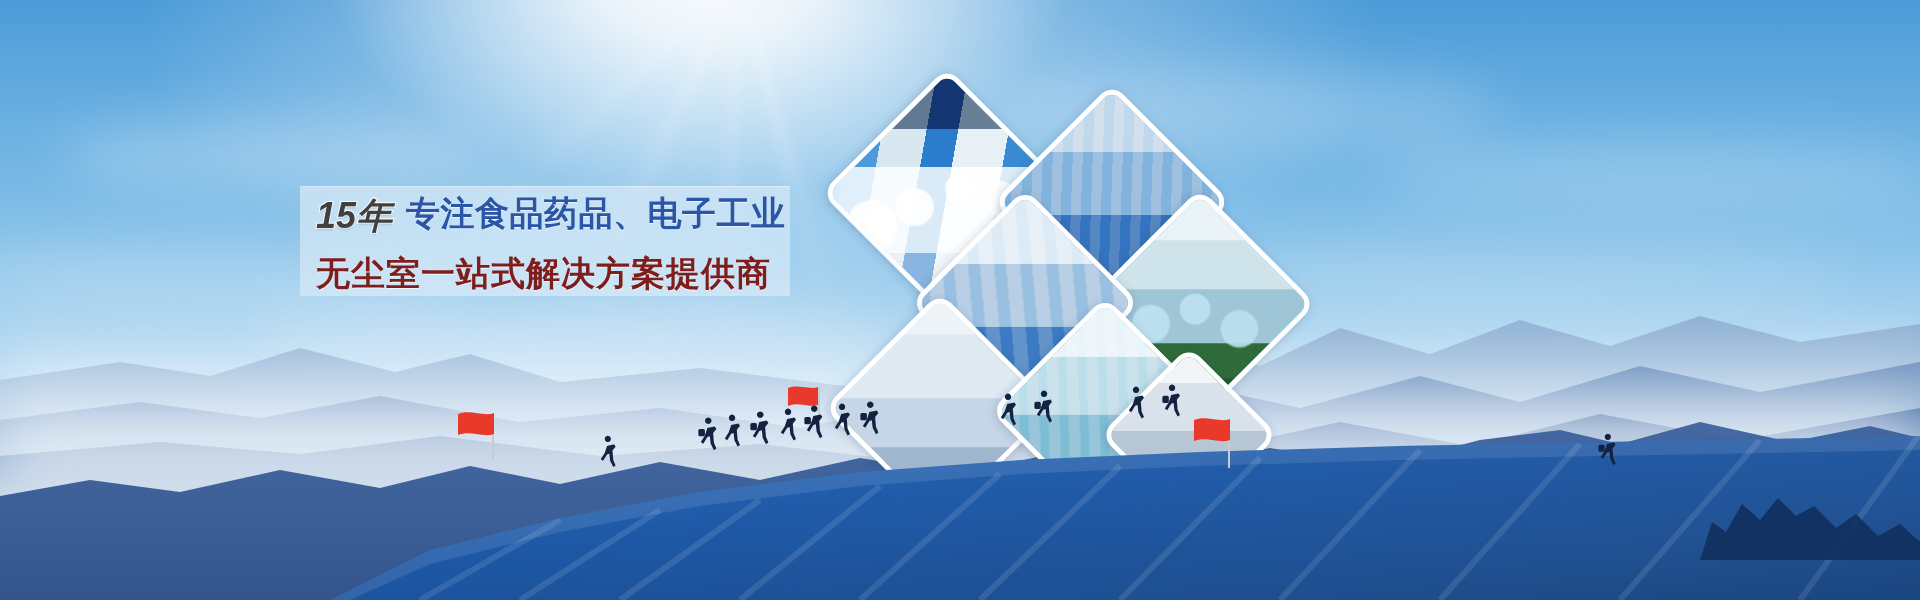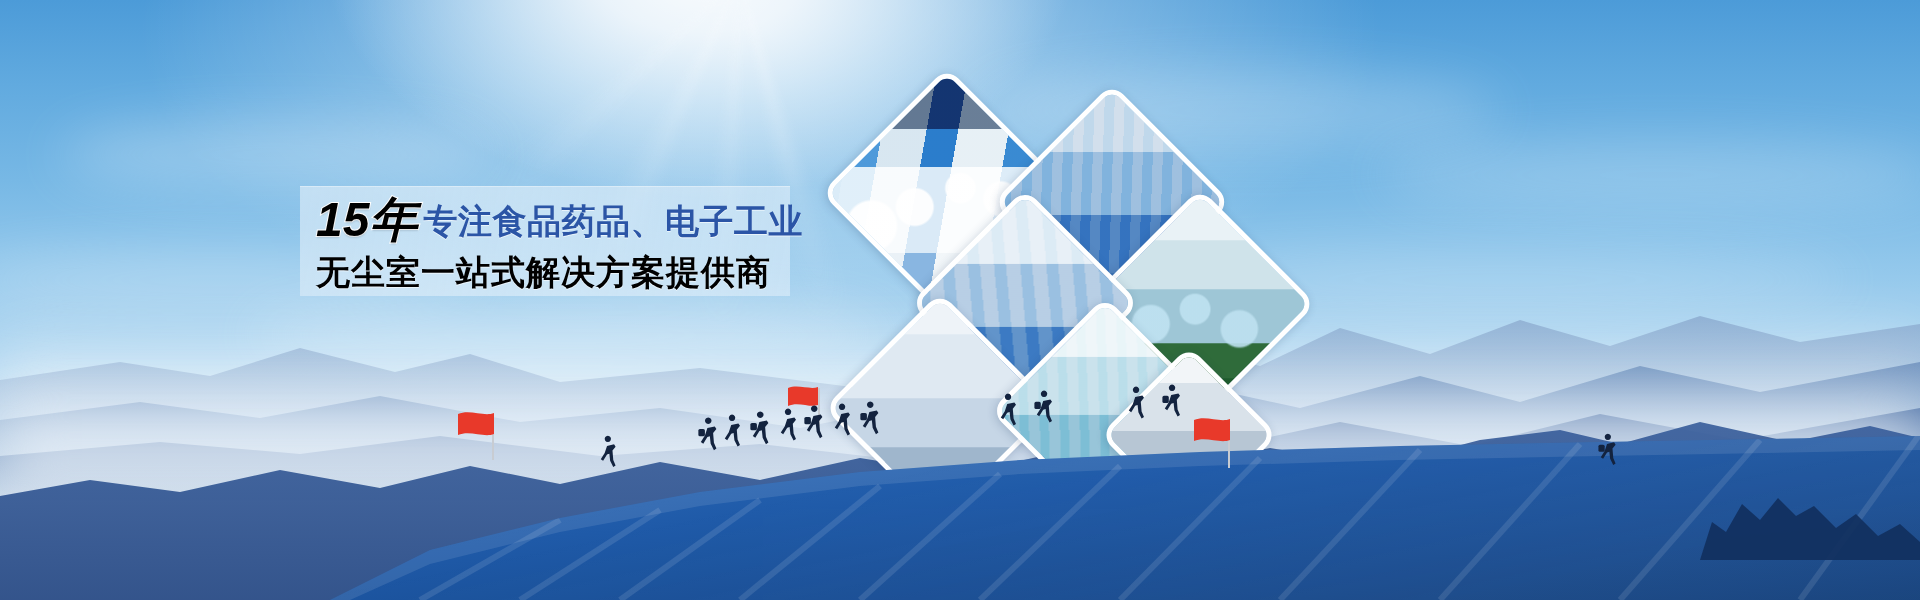--- a/index.html
+++ b/index.html
@@ -39,24 +39,24 @@
   
   .panel{
     position:absolute;left:300px;top:186px;width:490px;height:110px;
     background:linear-gradient(100deg, rgba(214,233,247,.72) 0%, rgba(226,240,250,.62) 45%, rgba(233,243,251,.50) 100%);
     border-top:1px solid rgba(255,255,255,.35);
   }
   .slogan{position:absolute;left:316px;top:196px;width:470px;}
   .ln{white-space:nowrap;line-height:1;letter-spacing:.5px;}
   .ln1{font-size:34px;font-weight:700;color:#2b55a6;
     text-shadow:0 1px 0 rgba(255,255,255,.6);}
-  .ln2{font-size:34px;font-weight:700;color:#000000;margin-top:11px;
+  .ln2{font-size:34px;font-weight:700;color:#7f1d1d;margin-top:22px;
     text-shadow:0 1px 0 rgba(255,255,255,.6);letter-spacing:1px;}
-  .yrs{font-size:48px;font-weight:900;font-style:italic;color:#000000;
-    letter-spacing:0;margin-right:6px;vertical-align:-3px;
+  .yrs{font-size:36px;font-weight:900;font-style:italic;color:#404040;
+    letter-spacing:0;margin-right:14px;vertical-align:-3px;
     -webkit-text-stroke:2px #ffffff;paint-order:stroke fill;
     text-shadow:0 0 1px #fff,0 2px 2px rgba(0,0,0,.12);}
 
   
   .dia{position:absolute;transform:rotate(45deg);border-radius:16px;overflow:hidden;
     border:5px solid #ffffff;box-shadow:0 2px 10px rgba(30,60,100,.22);}
   .dia > .ph{position:absolute;inset:-30%;transform:rotate(-45deg);background-size:cover;background-position:center;}
 
   
   .ph-a{background:

